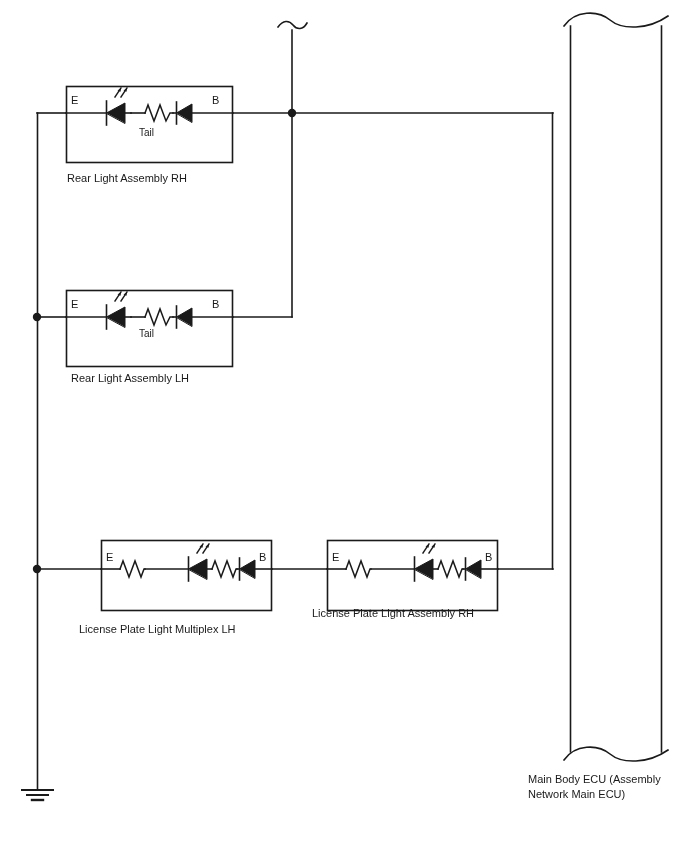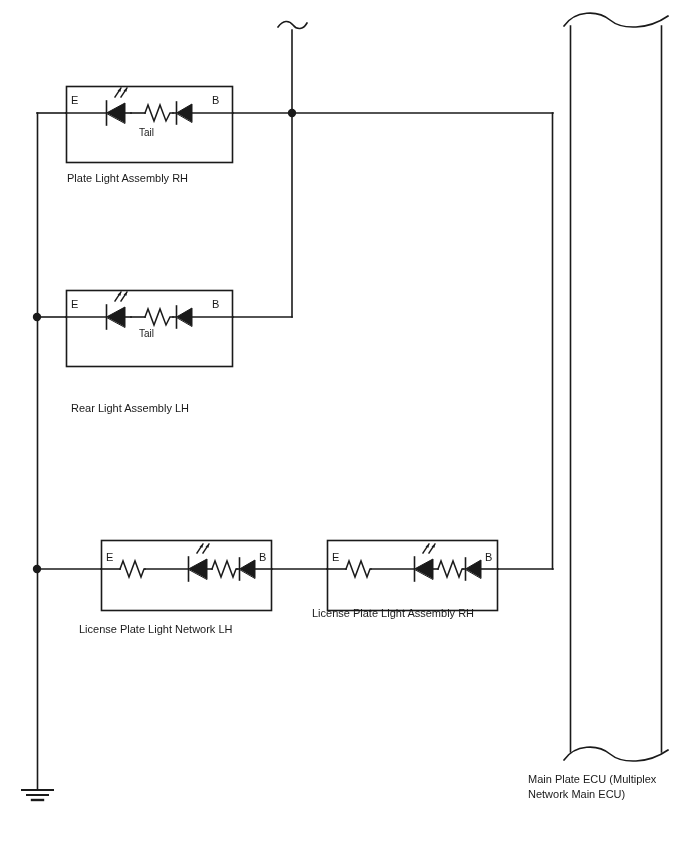--- a/index.html
+++ b/index.html
@@ -207,31 +207,31 @@
       <circle cx="292" cy="113" r="4.2"></circle>
       <circle cx="37" cy="317" r="4.2"></circle>
       <circle cx="37" cy="569" r="4.2"></circle>
     </g>
 
   </svg>
 
   <div class="lbl term" style="left:71px; top:93px;">E</div>
   <div class="lbl term" style="left:212px; top:93px;">B</div>
   <div class="lbl" style="left:139px; top:126px;">Tail</div>
-  <div class="lbl comp-name" style="left:67px; top:171px;">Plate Light Assembly RH</div>
+  <div class="lbl comp-name" style="left:67px; top:171px;">Rear Light Assembly RH</div>
 
   <div class="lbl term" style="left:71px; top:297px;">E</div>
   <div class="lbl term" style="left:212px; top:297px;">B</div>
   <div class="lbl" style="left:139px; top:327px;">Tail</div>
-  <div class="lbl comp-name" style="left:71px; top:371px;margin-top:30px;">Rear Light Assembly LH</div>
+  <div class="lbl comp-name" style="left:71px; top:371px;">Rear Light Assembly LH</div>
 
   <div class="lbl term" style="left:106px; top:550px;">E</div>
   <div class="lbl term" style="left:259px; top:550px;">B</div>
-  <div class="lbl comp-name" style="left:79px; top:622px;">License Plate Light Network LH</div>
+  <div class="lbl comp-name" style="left:79px; top:622px;">License Plate Light Multiplex LH</div>
 
   <div class="lbl term" style="left:332px; top:550px;">E</div>
   <div class="lbl term" style="left:485px; top:550px;">B</div>
   <div class="lbl comp-name" style="left:312px; top:606px;">License Plate Light Assembly RH</div>
 
-  <div class="lbl ecu-name" style="left:528px; top:772px;">Main Plate ECU (Multiplex</div>
+  <div class="lbl ecu-name" style="left:528px; top:772px;">Main Body ECU (Assembly</div>
   <div class="lbl ecu-name" style="left:528px; top:787px;">Network Main ECU)</div>
 
 </div>
 
 </body></html>

